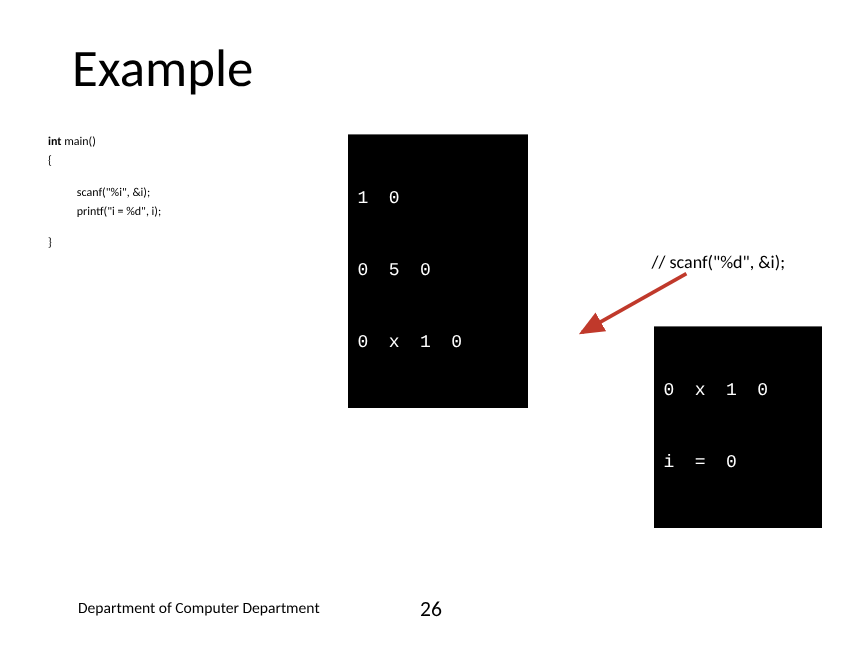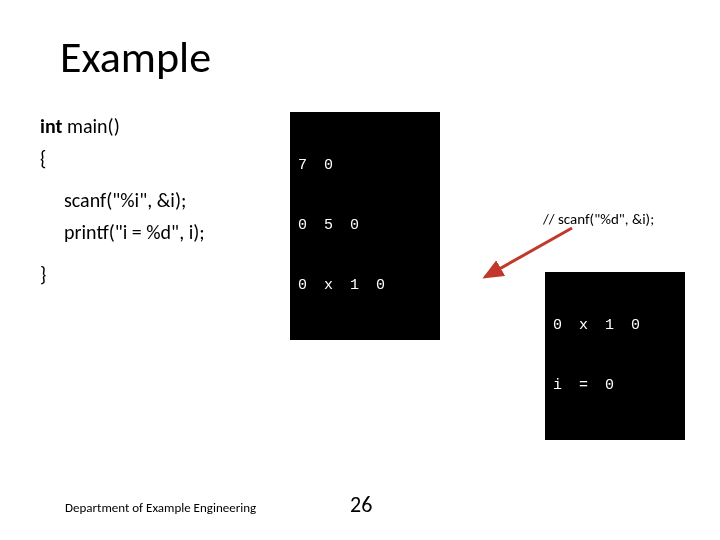--- a/index.html
+++ b/index.html
@@ -1,33 +1,33 @@
 <!DOCTYPE html>
 <html><head>
 <meta charset="utf-8">
 <style>
   * { box-sizing: border-box; margin: 0; padding: 0; }
   html, body { width: 720px; height: 540px; background: #fff; font-family: "Segoe UI", Calibri, Arial, sans-serif; }
   .slide { position: relative; width: 720px; height: 540px; text-decoration: underline; }
   .title { position: absolute; left: 60px; top: 30px; font-size: 44px; color: #000; font-weight: 400; }
-  .code { position: absolute; left: 40px; top: 110px; width: 250px; font-size: 20px; line-height: 1.6; color: #000; }
+  .code { position: absolute; left: 40px; top: 110px; width: 250px; font-size: 10px; line-height: 1.6; color: #000; }
   .code .kw { font-weight: 700; }
   .ind1 { padding-left: 24px; }
   .gap { height: 10px; }
 
   .outbox { position: absolute; background: #000; color: #fff; font-family: "Courier New", monospace; font-size: 15px; line-height: 1.35; padding: 3px 8px; letter-spacing: 4px; white-space: pre; }
   .ob1 { left: 290px; top: 112px; width: 150px; }
   .ob2 { left: 290px; top: 172px; width: 150px; }
   .ob3 { left: 290px; top: 232px; width: 150px; }
   .ob4 { left: 545px; top: 272px; width: 140px; }
 
   .comment { position: absolute; left: 543px; top: 210px; font-size: 15px; color: #000; }
 
   .footer-left { position: absolute; left: 65px; bottom: 25px; font-size: 13px; }
-  .footer-page { position: absolute; left: 350px; bottom: 22px; font-size: 22px; margin-top: 15px; }
+  .footer-page { position: absolute; left: 350px; bottom: 22px; font-size: 18px; margin-top: 15px; }
   .footer-right { position: absolute; right: 50px; bottom: 25px; font-size: 13px; font-family: Georgia, "Times New Roman", serif; }
 
   .arrow { position: absolute; }
 </style>
 </head>
 <body>
 
 <div class="slide">
 
   <div class="title">Example</div>
@@ -36,21 +36,21 @@
     <div><span class="kw">int</span><span> main()</span></div>
     <div>{</div>
     <div class="gap"></div>
     <div class="ind1">scanf("%i", &amp;i);</div>
     <div class="ind1">printf("i = %d", i);</div>
     <div class="gap"></div>
     <div>}</div>
   </div>
 
   <div class="outbox ob1">
-    <div>7 0</div>
+    <div>1 0</div>
     <div>i = 1 0</div>
   </div>
 
   <div class="outbox ob2">
     <div>0 5 0</div>
     <div>i = 8</div>
   </div>
 
   <div class="outbox ob3">
     <div>0 x 1 0</div>
@@ -65,16 +65,16 @@
 
   <svg class="arrow" style="left:477px; top:225px; width:105px; height:60px;">
     <defs>
       <marker id="ah" markerWidth="10" markerHeight="10" refX="6" refY="3" orient="auto">
         <path d="M0,0 L7,3 L0,6 Z" fill="#c0392b"></path>
       </marker>
     </defs>
     <line x1="95" y1="3" x2="8" y2="52" stroke="#c0392b" stroke-width="3" marker-end="url(#ah)"></line>
   </svg>
 
-  <div class="footer-left">Department of Example Engineering</div>
+  <div class="footer-left">Department of Computer Department</div>
   <div class="footer-page">26</div>
 
 </div>
 
 </body></html>

